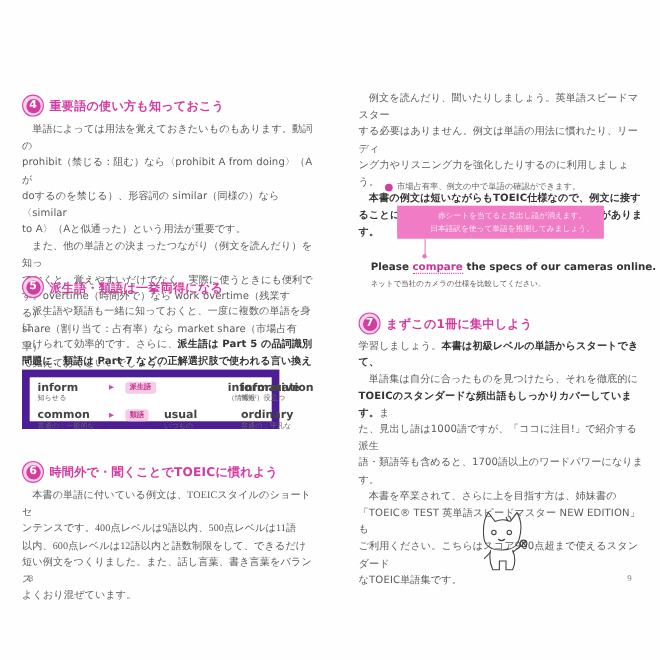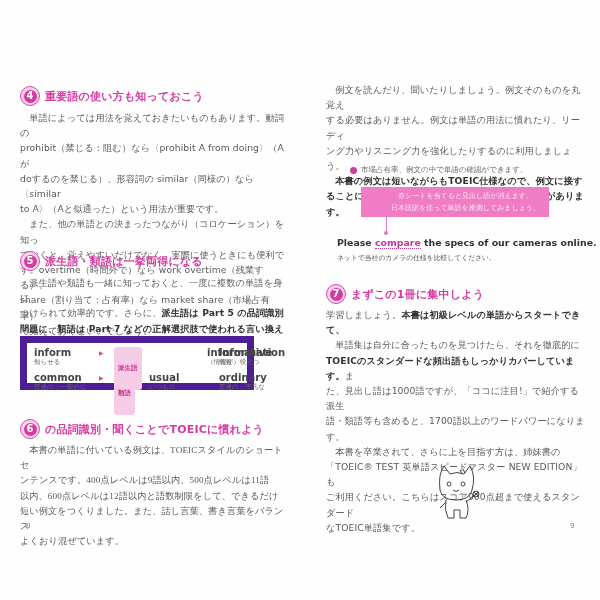--- a/index.html
+++ b/index.html
@@ -12,21 +12,21 @@
   .p .b { font-weight: bold; color: #333; }
   .heading { position: absolute; display: flex; align-items: center; height: 22px; }
   .badge { width: 20px; height: 20px; border-radius: 50%; background: #f7d2ea; border: 1.5px solid #d64aa8; display: flex; align-items: center; justify-content: center; margin-right: 5px; position: relative; }
   .badge span { font-weight: bold; color: #fff; font-size: 10px; width: 13px; height: 13px; border-radius: 50%; background: #d43d9f; display: flex; align-items: center; justify-content: center; line-height: 1; }
   .heading-text { color: #d63aa2; font-weight: bold; font-size: 11px; letter-spacing: 0.2px; }
   .wordbox { position: absolute; left: 20px; top: 336px; width: 234px; height: 54px; border: 7px solid #4c1d95; background: #fff; }
   .wb-cell { position: absolute; }
   .wb-en { font-weight: bold; color: #444; font-size: 10px; line-height: 11px; }
   .wb-ja { font-size: 6.5px; color: #666; line-height: 9px; }
   .wb-arrow { position: absolute; color: #d64aa8; font-size: 6px; }
-  .wb-tag { position: absolute; background: #f6cbe5; color: #c3338f; font-size: 6.5px; padding: 17px 4px; border-radius: 3px; font-weight: bold; }
+  .wb-tag { position: absolute; background: #f6cbe5; color: #c3338f; font-size: 6.5px; padding: 1px 4px; border-radius: 3px; font-weight: bold; }
   .note { position: absolute; left: 350px; top: 165px; font-size: 7.5px; color: #666; display: flex; align-items: center; }
   .note-dot { width: 7px; height: 7px; border-radius: 50%; background: #d43d9f; margin-right: 4px; }
   .callout { position: absolute; left: 361px; top: 187px; width: 188px; height: 30px; background: #ef7cc4; color: #fde8f4; font-size: 7px; line-height: 12px; text-align: center; padding-top: 3px; padding-left: 21px; }
   .callout-line { position: absolute; left: 386px; top: 217px; width: 1px; height: 16px; background: #e27ab9; }
   .callout-line-dot { position: absolute; left: 384px; top: 231px; width: 4px; height: 4px; border-radius: 50%; background: #e27ab9; }
   .example-en { position: absolute; left: 337px; top: 237px; font-size: 9.4px; font-weight: bold; color: #333; }
   .example-en .hl { color: #c5369a; border-bottom: 1px dotted #c5369a; }
   .example-ja { position: absolute; left: 337px; top: 253px; font-size: 6.8px; color: #555; }
   .page-num { position: absolute; font-size: 7px; color: #888; }
   .cat { position: absolute; left: 432px; top: 460px; width: 50px; height: 64px; }
@@ -40,21 +40,21 @@
     <div class="badge">
         <span>4</span>
       </div>
     <div class="heading-text">重要語の使い方も知っておこう</div>
   </div>
   <div class="p" style="left:20px; top:110px; width:268px;">
     <div>　単語によっては用法を覚えておきたいものもあります。動詞の</div>
     <div>prohibit（禁じる：阻む）なら〈prohibit A from doing〉（Aが</div>
     <div>doするのを禁じる）、形容詞の similar（同様の）なら〈similar</div>
     <div>to A〉（Aと似通った）という用法が重要です。</div>
-    <div>　また、他の単語との決まったつながり（コロケーション）を知っ</div>
+    <div>　また、他の単語との決まったつながり（例文を読んだり）を知っ</div>
     <div>ておくと、覚えやすいだけでなく、実際に使うときにも便利で</div>
     <div>す。overtime（時間外で）なら work overtime（残業する）、</div>
     <div>share（割り当て：占有率）なら market share（市場占有率）</div>
     <div>で覚えておくといいでしょう。</div>
   </div>
 
   <div class="heading" style="left:20px; top:250px;">
     <div class="badge">
         <span>5</span>
       </div>
@@ -97,37 +97,37 @@
     <div class="wb-cell" style="left:192px; top:29px;">
       <div class="wb-en">ordinary</div>
       <div class="wb-ja">普通の：平凡な</div>
     </div>
   </div>
 
   <div class="heading" style="left:20px; top:418px;">
     <div class="badge">
         <span>6</span>
       </div>
-    <div class="heading-text">の品詞識別・聞くことでTOEICに慣れよう</div>
+    <div class="heading-text">時間外で・聞くことでTOEICに慣れよう</div>
   </div>
   <div class="p" style="left:20px; top:443px; width:268px;font-family:Liberation Serif, serif;">
     <div>　本書の単語に付いている例文は、TOEICスタイルのショートセ</div>
     <div>ンテンスです。400点レベルは9語以内、500点レベルは11語</div>
     <div>以内、600点レベルは12語以内と語数制限をして、できるだけ</div>
     <div>短い例文をつくりました。また、話し言葉、書き言葉をバランス</div>
     <div>よくおり混ぜています。</div>
   </div>
 
   <div class="page-num" style="left:26px; top:522px;">8</div>
 </div>
 
 <div class="page right"></div>
 
 <div class="p" style="left:326px; top:82px; width:262px;">
-  <div>　例文を読んだり、聞いたりしましょう。例文そのものを丸覚え</div>
+  <div>　例文を読んだり、聞いたりしましょう。英単語スピードマスター</div>
   <div>する必要はありません。例文は単語の用法に慣れたり、リーディ</div>
   <div>ング力やリスニング力を強化したりするのに利用しましょう。</div>
   <div class="b">　本書の例文は短いながらもTOEIC仕様なので、例文に接す</div>
   <div class="b">ることによって、自然にTOEICになじんでいく効果があります。</div>
 </div>
 
 <div class="note">
   <div class="note-dot"></div>
   <span>市場占有率、例文の中で単語の確認ができます。</span>
 </div>

